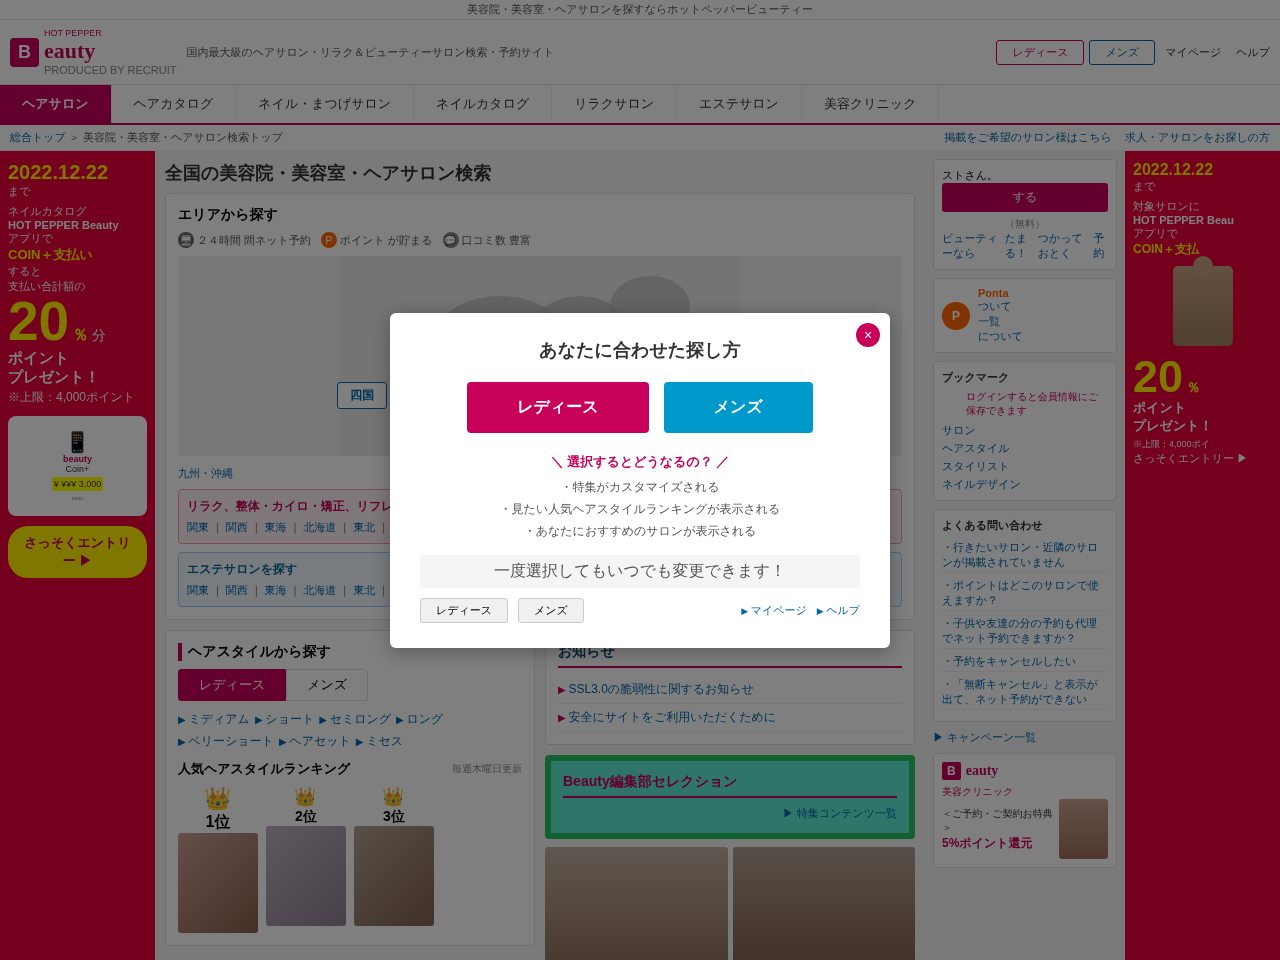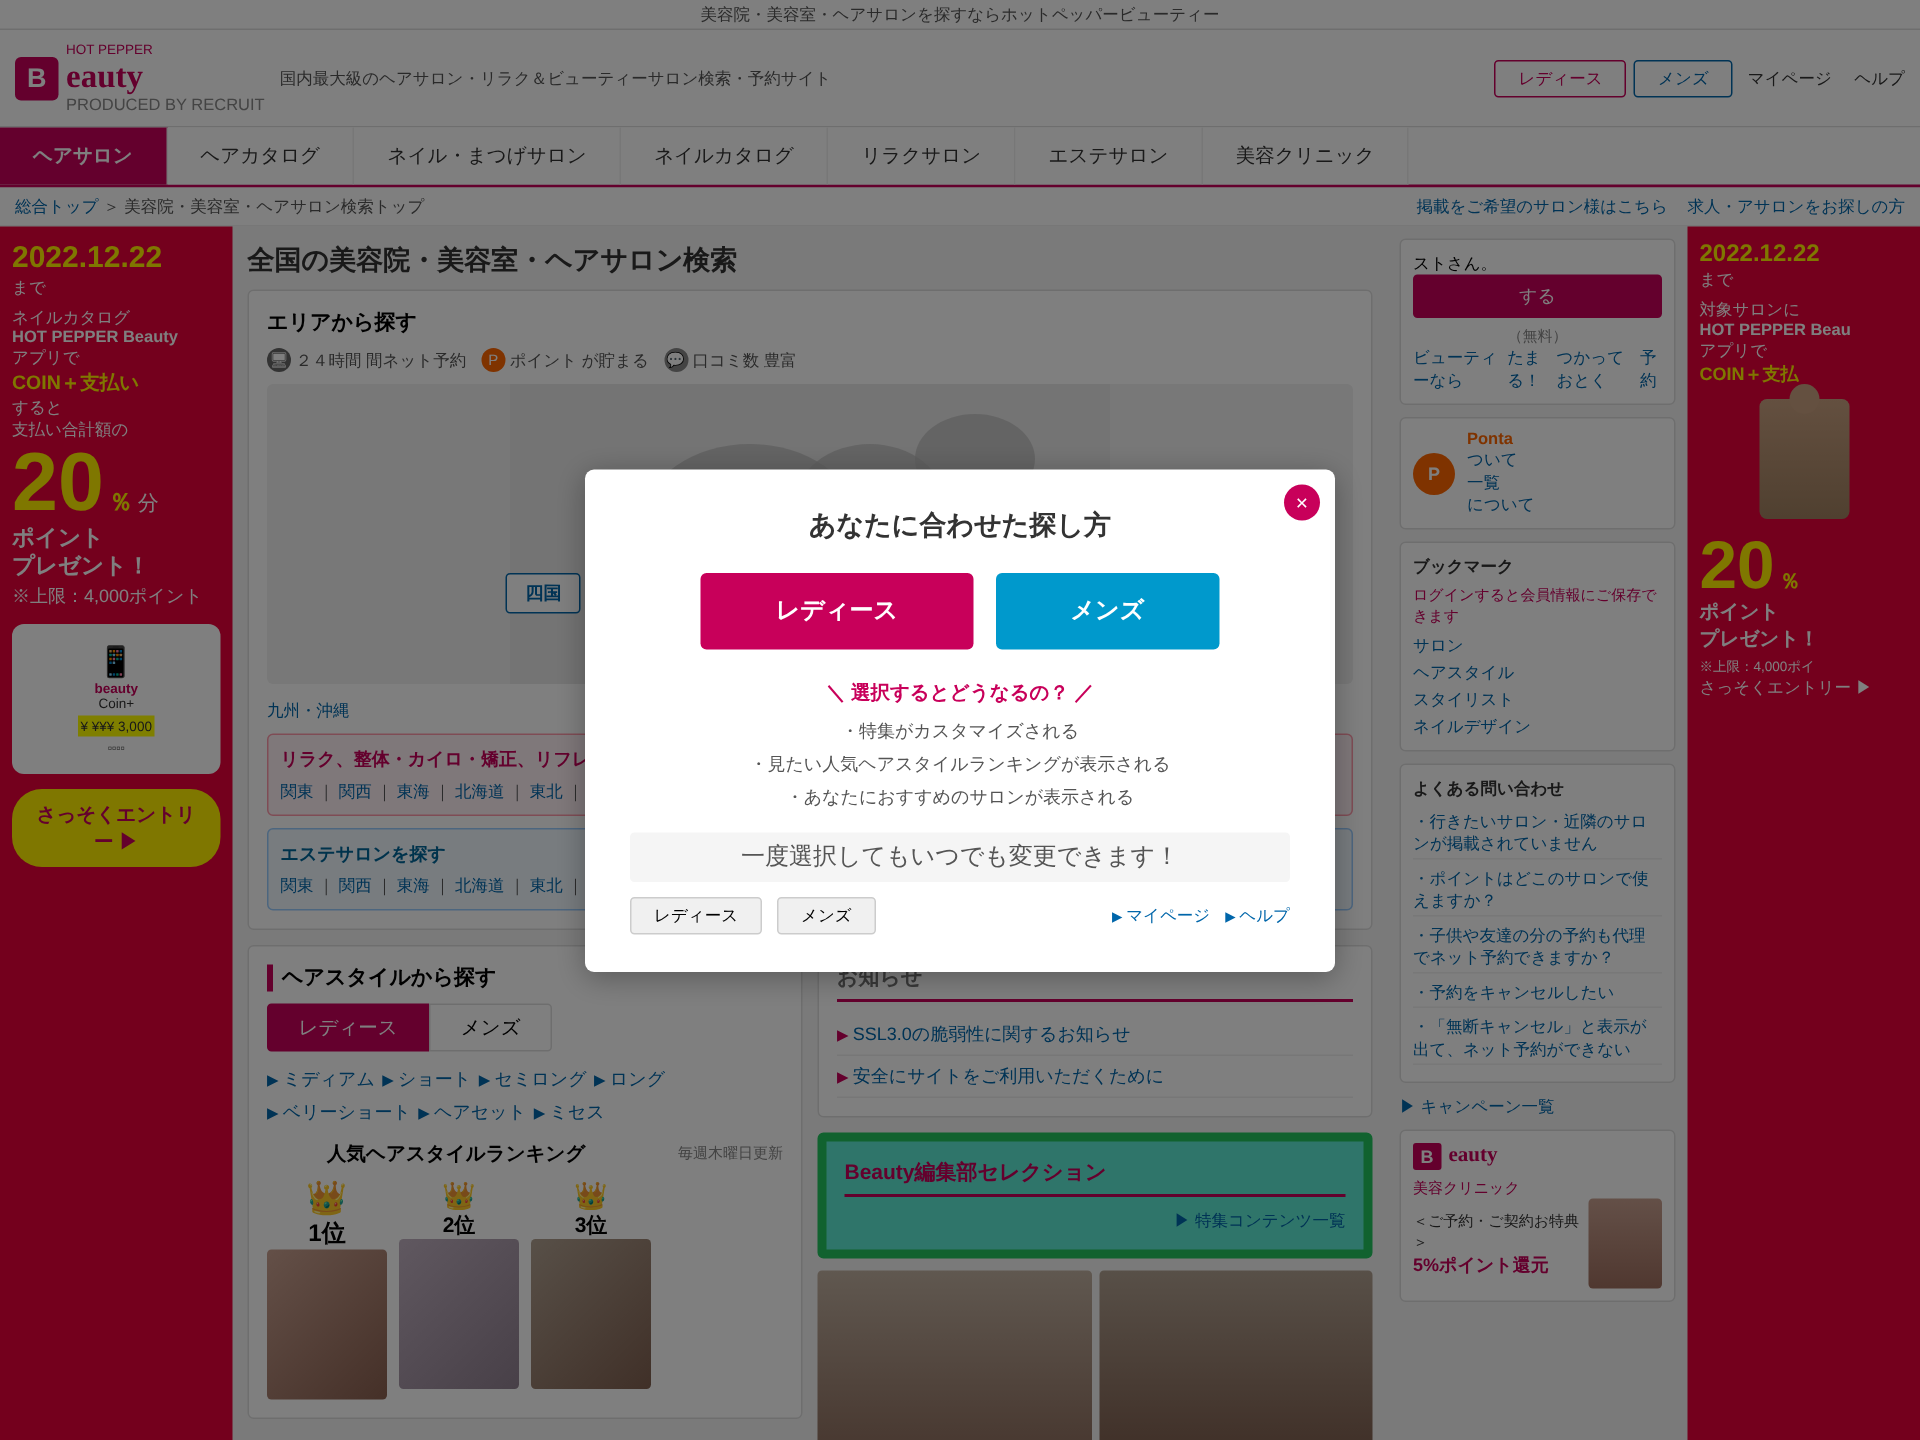--- a/index.html
+++ b/index.html
@@ -71,21 +71,21 @@
     
     .ranking-section { margin-top: 10px; }
     .ranking-header { display: flex; justify-content: space-between; align-items: center; margin-bottom: 8px; }
     .ranking-update { font-size: 10px; color: #888; }
     .rank-items { display: flex; gap: 8px; }
     .rank-item { text-align: center; }
     .rank-img-placeholder { width: 80px; height: 100px; background: linear-gradient(135deg, #d4b8a8, #b89880); border-radius: 3px; }
 
     
     .news-section { background: #fff; border: 1px solid #ddd; border-radius: 4px; padding: 12px; margin-bottom: 10px; }
-    .news-title { font-size: 14px; font-weight: bold; color: #737373; border-bottom: 2px solid #c8005a; padding-bottom: 5px; margin-bottom: 8px; }
+    .news-title { font-size: 14px; font-weight: bold; color: #0c4a6e; border-bottom: 2px solid #c8005a; padding-bottom: 5px; margin-bottom: 8px; }
     .news-item { padding: 5px 0; border-bottom: 1px solid #eee; font-size: 12px; color: #06a; cursor: pointer; }
     .news-item::before { content: '▶ '; color: #c8005a; font-size: 10px; }
 
     
     .beauty-selection { background: #5eead4; border: 6px solid #22c55e; border-radius: 4px; padding: 12px; }
     .beauty-sel-title { font-size: 14px; font-weight: bold; color: #c8005a; border-bottom: 2px solid #c8005a; padding-bottom: 5px; margin-bottom: 8px; }
     .beauty-card { display: flex; gap: 8px; align-items: center; margin-bottom: 8px; }
     .beauty-card-img { width: 120px; height: 80px; background: linear-gradient(135deg, #888, #555); border-radius: 3px; flex-shrink: 0; }
     .beauty-card-label { font-size: 14px; font-weight: bold; color: #333; }
     .special-link { font-size: 11px; color: #06a; text-align: right; margin-top: 5px; cursor: pointer; }
@@ -102,21 +102,21 @@
 
     
     .right-user-box { background: #fff; border: 1px solid #ddd; border-radius: 4px; padding: 8px; margin-bottom: 8px; font-size: 11px; }
     .login-btn { background: #c8005a; color: #fff; border: none; border-radius: 3px; padding: 6px 12px; font-size: 12px; cursor: pointer; width: 100%; margin-bottom: 5px; }
     .login-note { font-size: 10px; color: #888; text-align: center; }
     .right-links { display: flex; flex-direction: row; gap: 3px; }
     .right-link { color: #06a; font-size: 11px; cursor: pointer; }
 
     .bookmark-section { background: #fff; border: 1px solid #ddd; border-radius: 4px; padding: 8px; margin-bottom: 8px; }
     .bookmark-title { font-weight: bold; color: #333; margin-bottom: 5px; font-size: 11px; }
-    .bookmark-note { font-size: 10px; color: #c8005a; margin-bottom: 5px; }
+    .bookmark-note { font-size: 10px; color: #c8005a; margin-bottom: 5px; margin-left: 24px; }
     .bookmark-links { display: flex; flex-direction: column; gap: 3px; }
     .bookmark-link { color: #06a; font-size: 11px; cursor: pointer; }
 
     .faq-section { background: #fff; border: 1px solid #ddd; border-radius: 4px; padding: 8px; margin-bottom: 8px; }
     .faq-title { font-weight: bold; color: #333; margin-bottom: 5px; font-size: 11px; }
     .faq-item { color: #06a; font-size: 11px; cursor: pointer; margin-bottom: 3px; padding: 2px 0; border-bottom: 1px solid #f0f0f0; }
     .faq-item::before { content: '・'; }
 
     .campaign-link { color: #06a; font-size: 11px; cursor: pointer; margin-bottom: 8px; display: block; }
 
@@ -355,21 +355,21 @@
             <a class="hairstyle-link">ショート</a>
             <a class="hairstyle-link">セミロング</a>
             <a class="hairstyle-link">ロング</a>
             <a class="hairstyle-link">ベリーショート</a>
             <a class="hairstyle-link">ヘアセット</a>
             <a class="hairstyle-link">ミセス</a>
           </div>
 
           <div class="ranking-section">
             <div class="ranking-header">
-              <span style="font-size:13px;font-weight:bold;margin-left:40px;">人気ヘアスタイルランキング</span>
+              <span style="font-size:13px;font-weight:bold;">人気ヘアスタイルランキング</span>
               <span class="ranking-update">毎週木曜日更新</span>
             </div>
             <div class="rank-items">
               <div class="rank-item">
                 <div style="font-size:22px;">👑</div>
                 <div style="font-size:16px;font-weight:bold;">1位</div>
                 <div class="rank-img-placeholder" style="background:linear-gradient(135deg,#c8a090,#8a6050);"></div>
               </div>
               <div class="rank-item">
                 <div style="font-size:18px;">👑</div>

